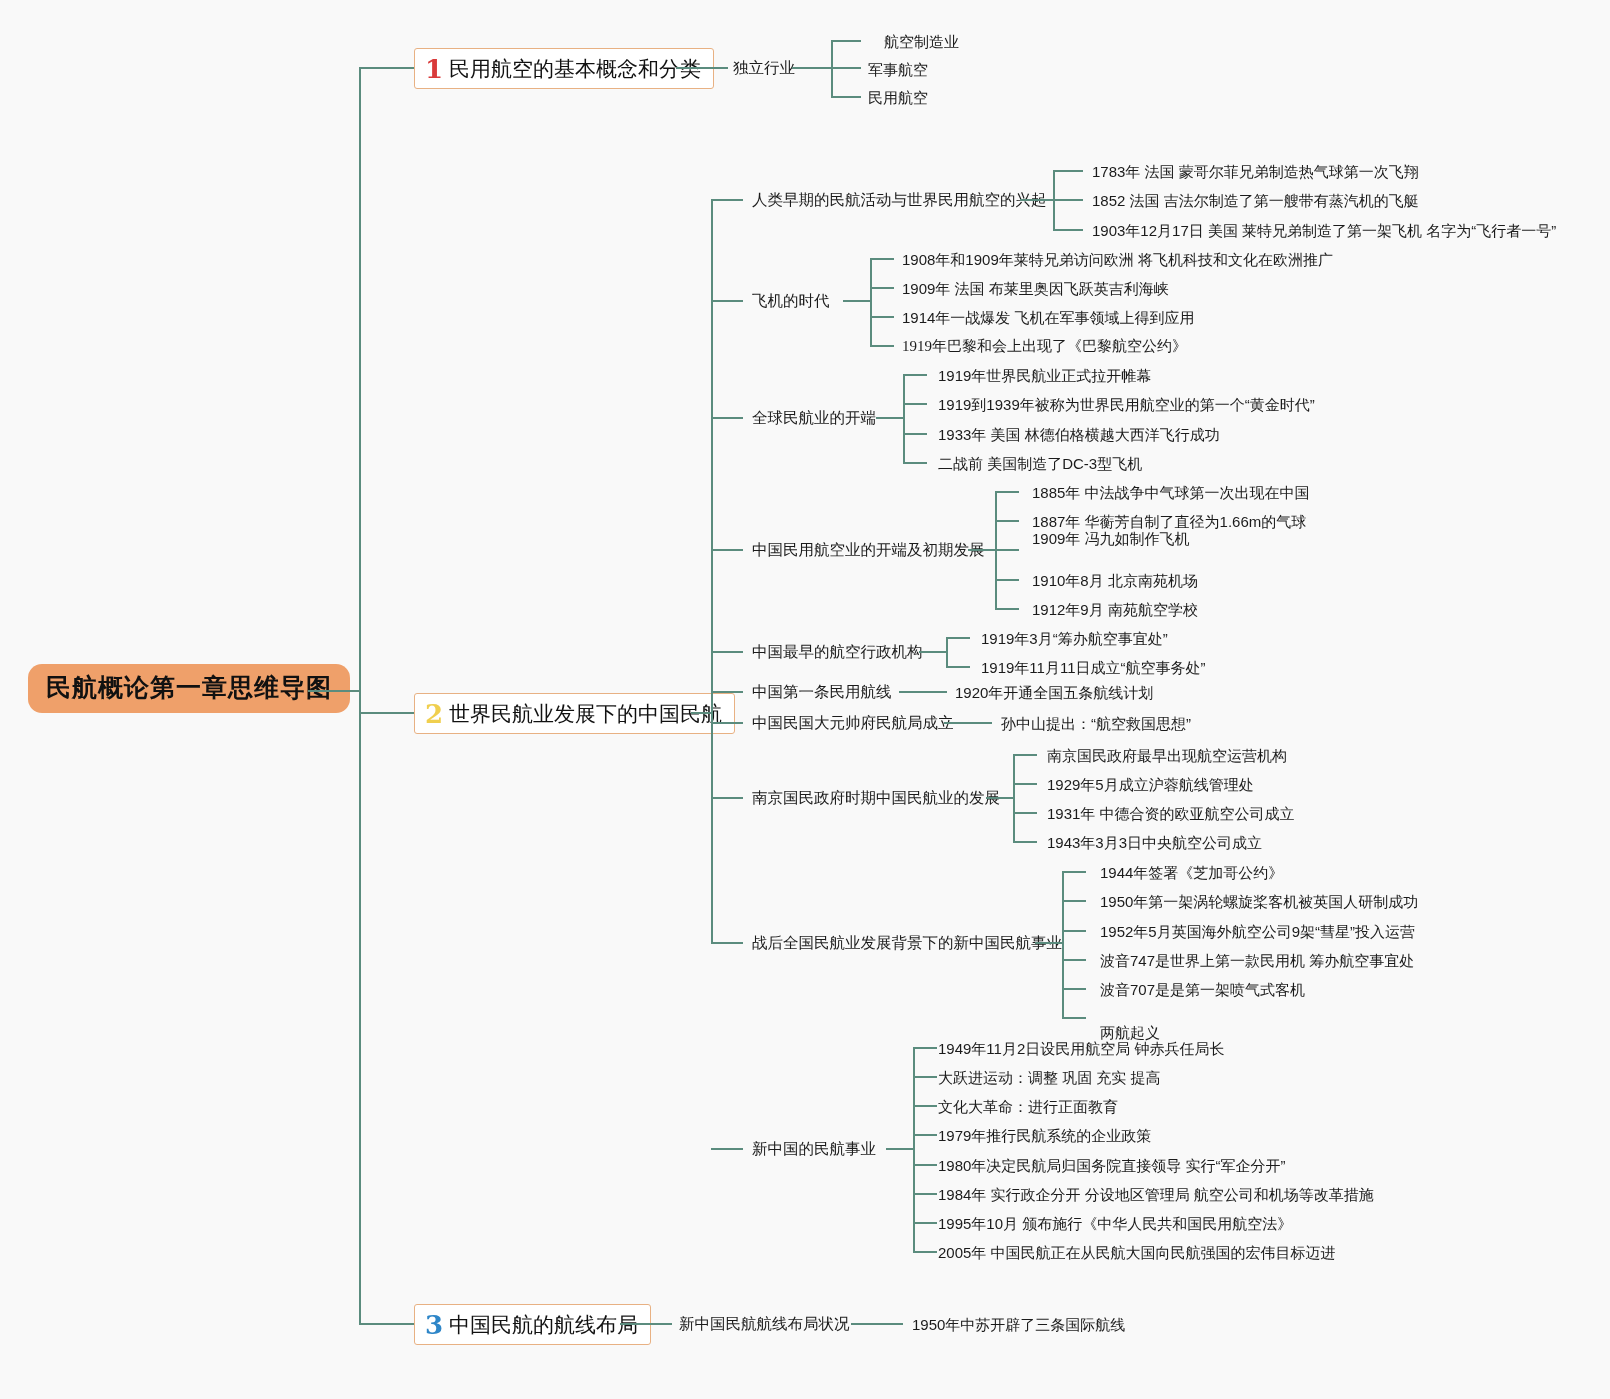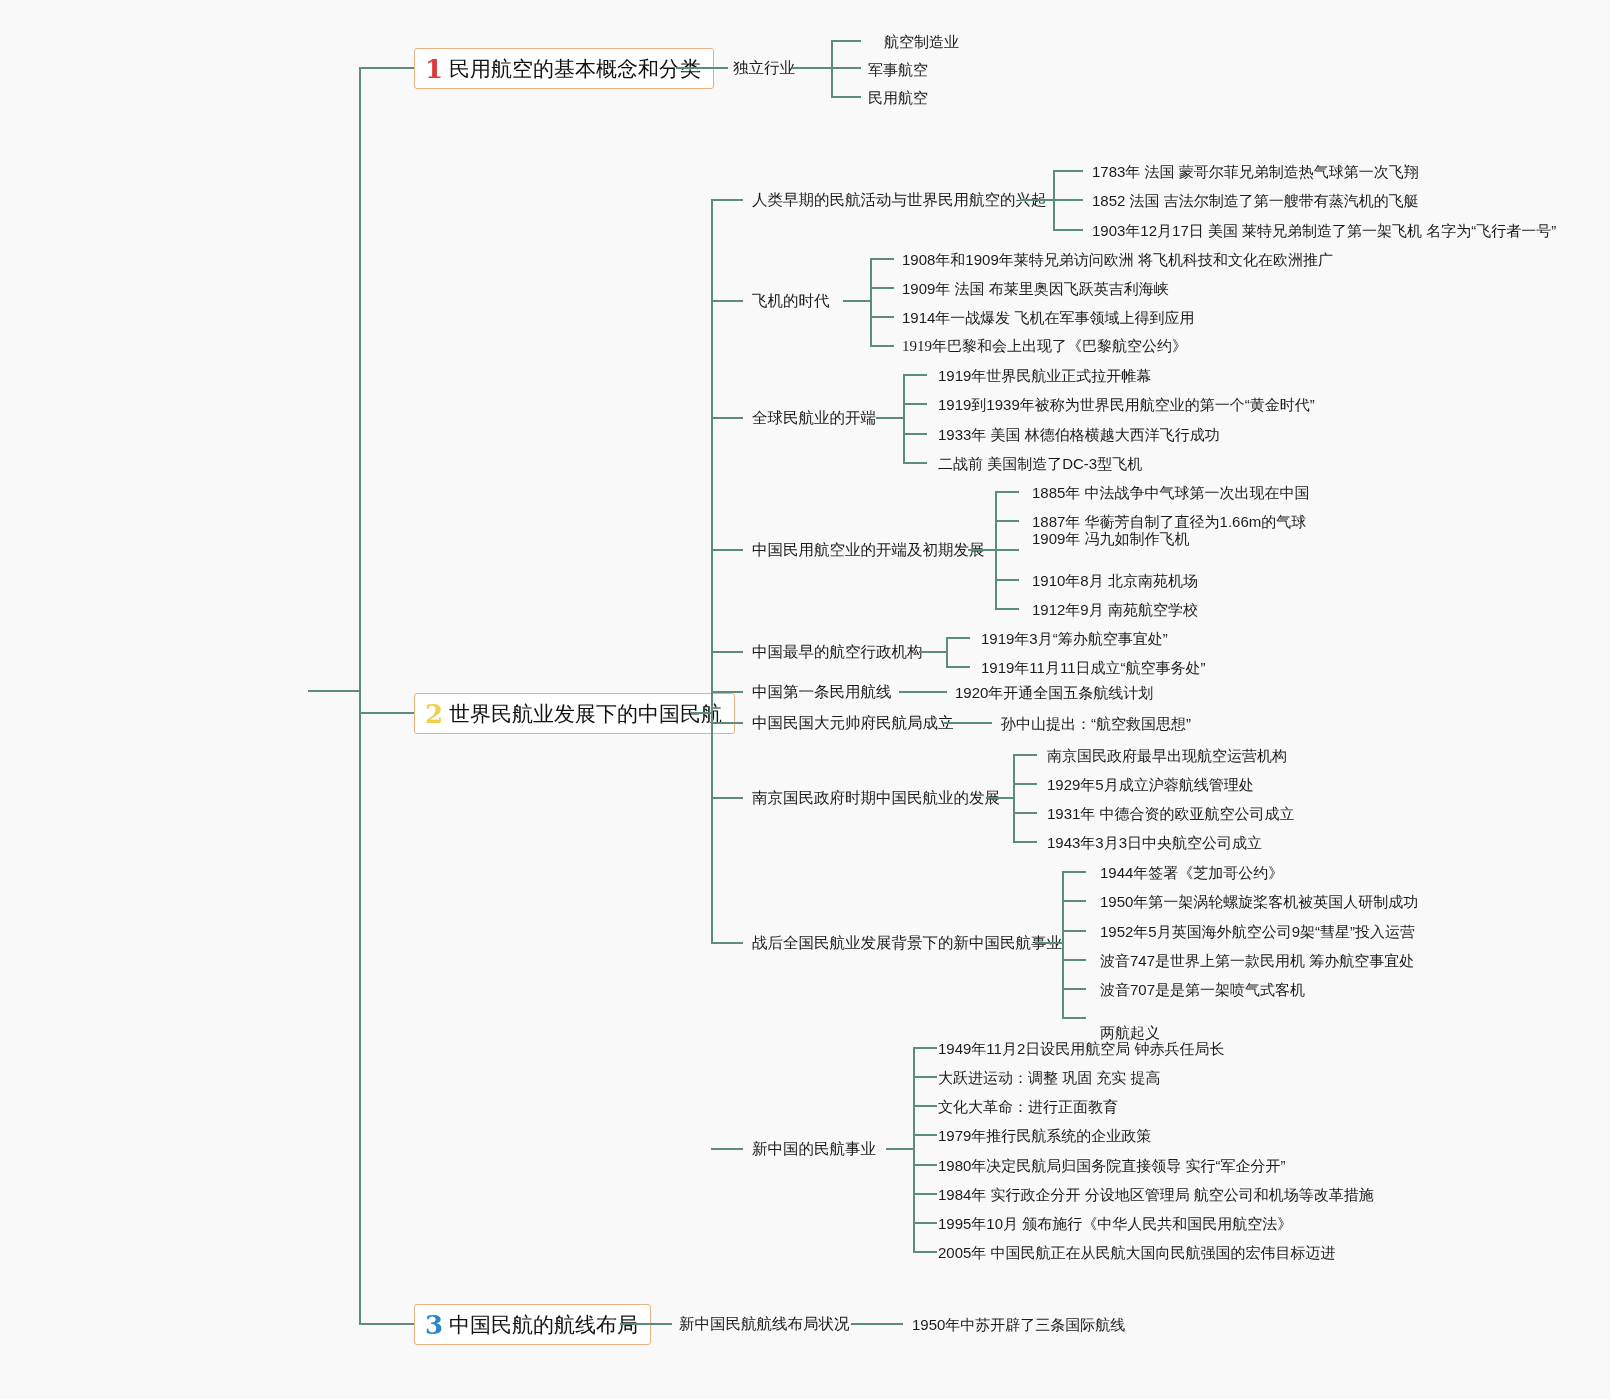--- a/index.html
+++ b/index.html
@@ -65,20 +65,23 @@
     transform:translateY(-50%);
   }
   .node.lvl2 { font-size:15.5px; }
   .node.lvl3 { font-size:15px; }
 </style>
 </head>
 <body>
 
 <div id="canvas">
 
+  <div class="root-node" style="left:28px; top:664px;">
+    <span>民航概论第一章思维导图</span>
+  </div>
 
   <div class="h-line" style="left:308px; top:690px; width:52px;"></div>
   <div class="v-line" style="left:359px; top:67px; height:1257px;"></div>
 
   <div class="h-line" style="left:359px; top:67px; width:56px;"></div>
   <div class="lvl1-node" style="left:414px; top:48px;">
     <span class="lvl1-num" style="color:#d93a3a;">1</span>
     <span class="lvl1-label">民用航空的基本概念和分类</span>
   </div>
 

